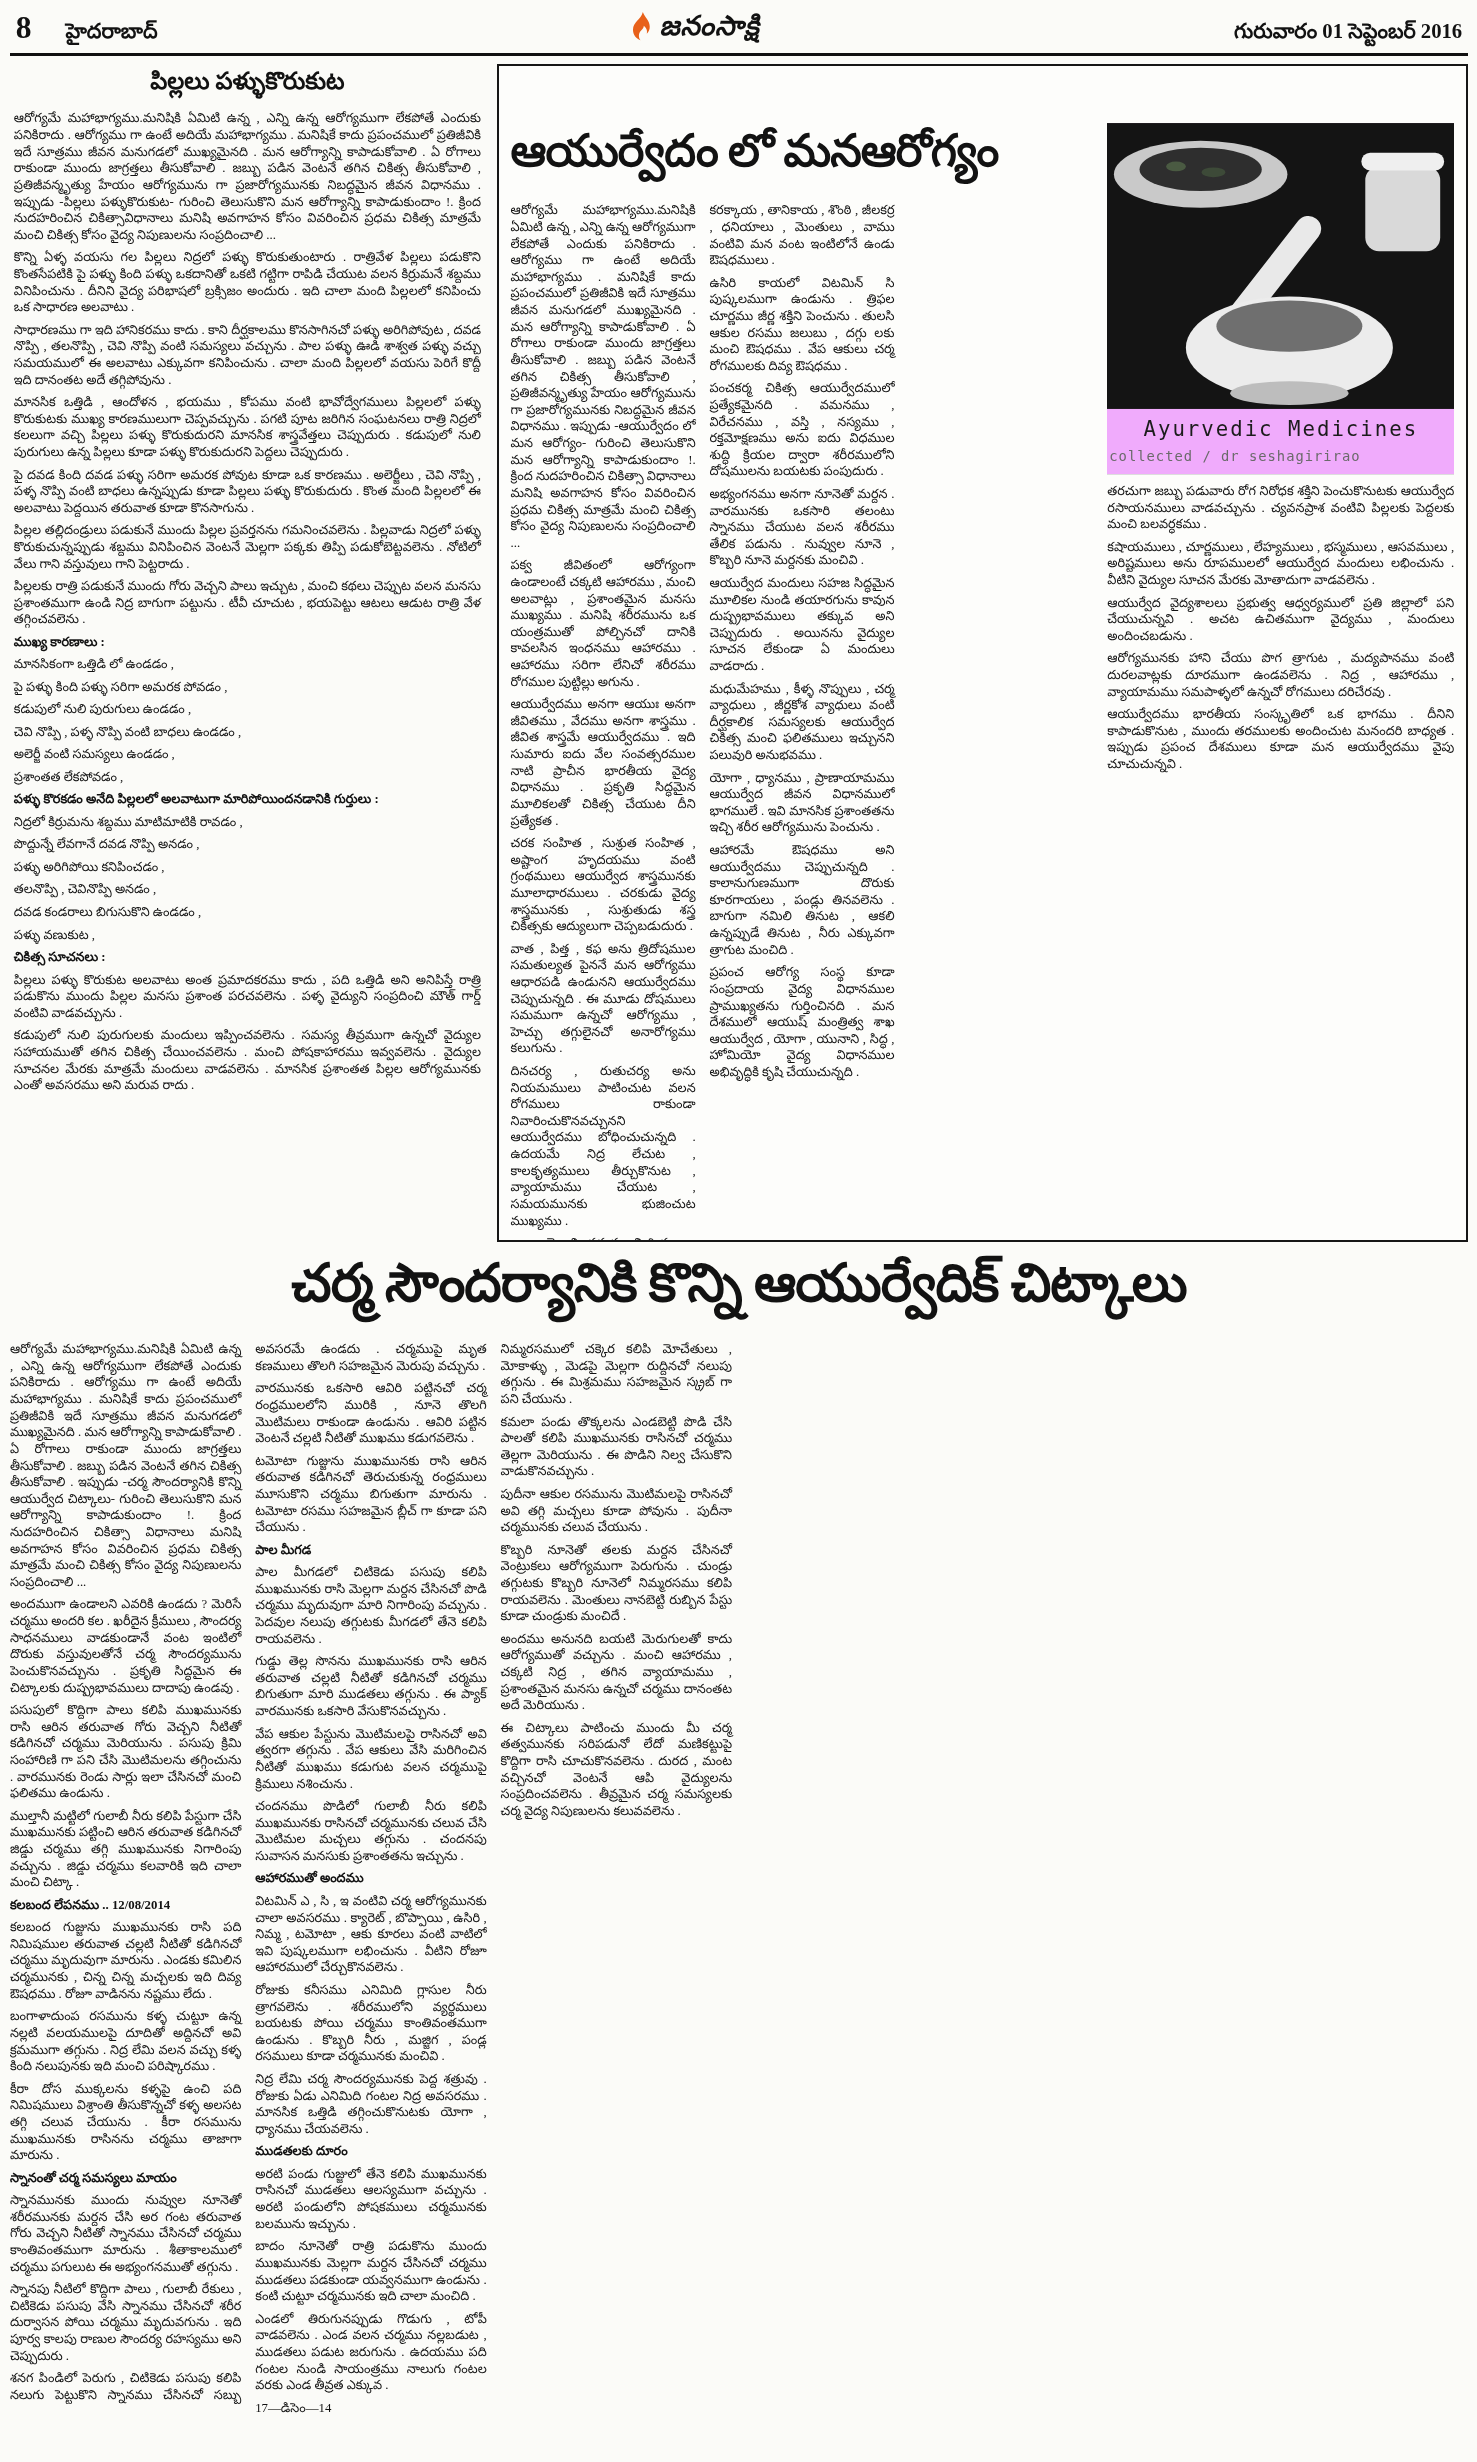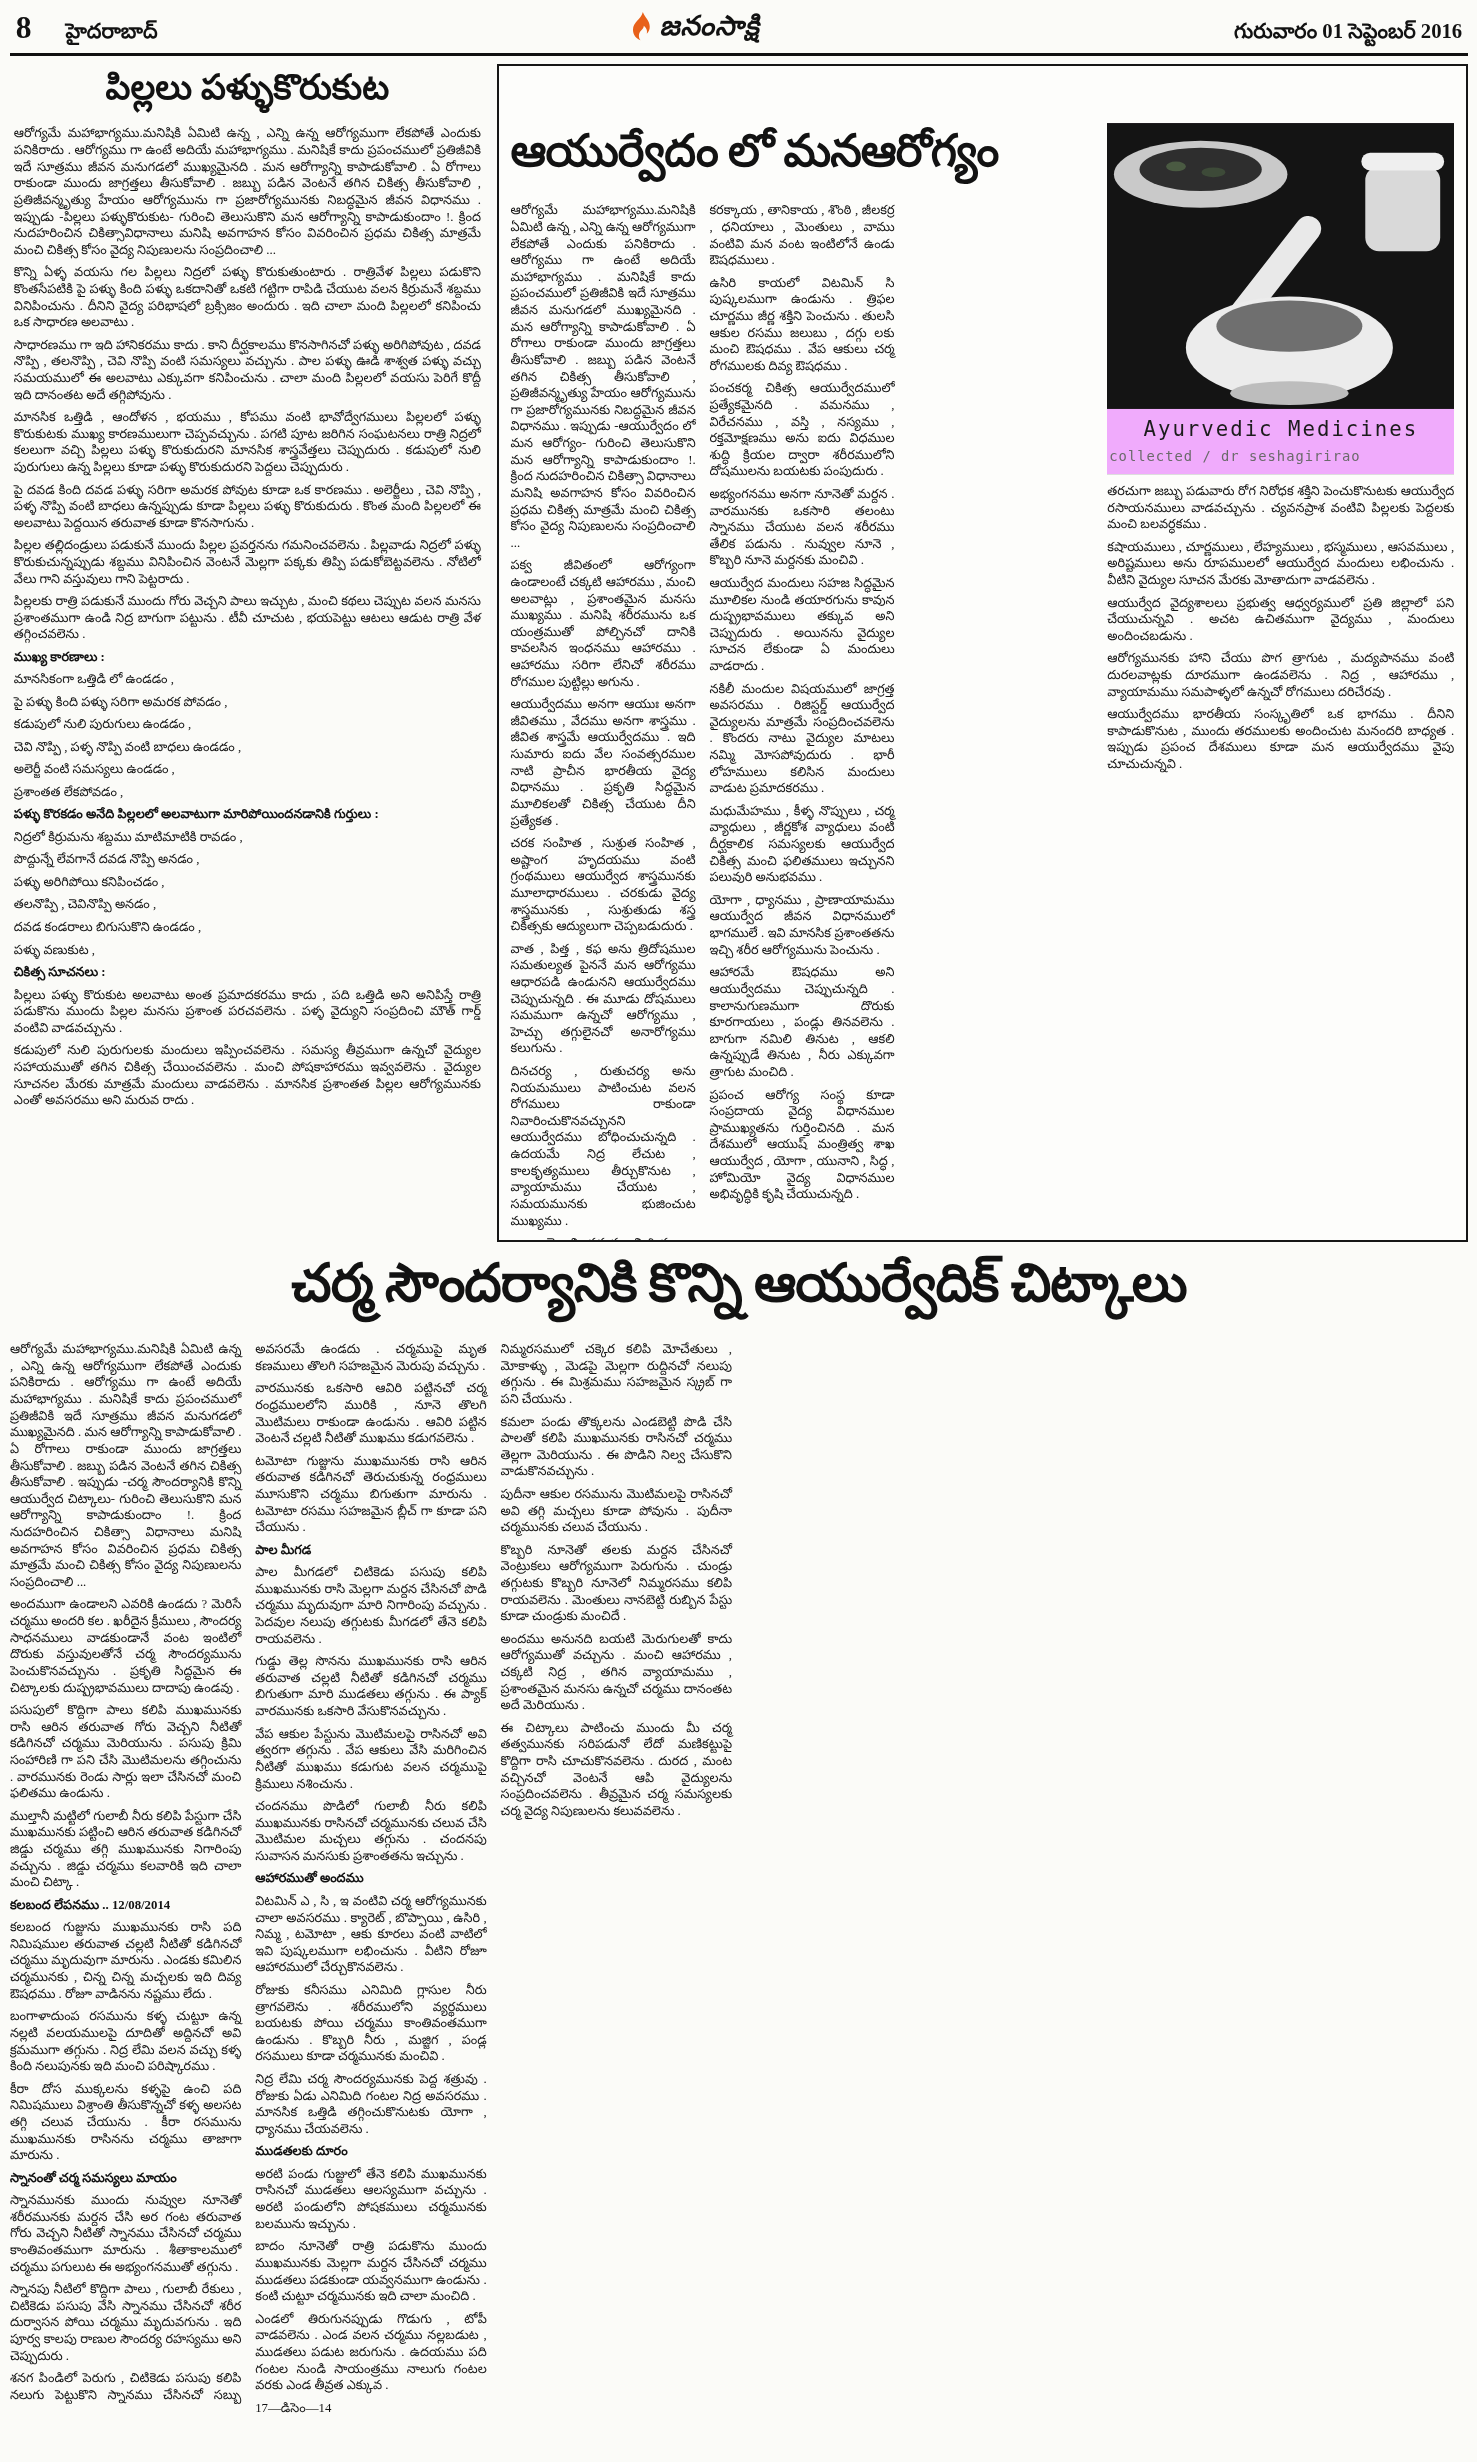--- a/index.html
+++ b/index.html
@@ -16,21 +16,21 @@
   .masthead-title { font-size:27.6px; font-weight:bold; font-style:italic; letter-spacing:1px; }
   .h-right { font-size:20.7px; font-weight:bold; }
 
   
   .body-text p { font-size:12.8px; line-height:1.3; text-align:justify; margin-bottom:5.9px; }
   .body-text p.subhead { font-weight:bold; text-align:left; }
 
   
   .top-row { display:flex; gap:11.8px; margin-top:7.9px; height:1178px; }
   .left-article { width:475px; overflow:hidden; padding:2px 3.9px; }
-  .left-article h2 { font-size:35px; font-weight:bold; text-align:center; margin:2px 0 9.9px; }
+  .left-article h2 { font-size:24px; font-weight:bold; text-align:center; margin:2px 0 9.9px; }
 
   .main-article { flex:1; border:2px solid #161616; padding:9.9px 11.8px; overflow:hidden; background:#fdfdfb; }
   .ma-flex { display:flex; gap:13.8px; height:100%;margin-top:48px; }
   .ma-left { flex:1; min-width:0; }
   .ma-left h1 { font-size:45px; font-weight:900; letter-spacing:-1px; white-space:nowrap; overflow:hidden; margin:2px 0 13.8px; }
   .ma-cols { column-count:3; column-gap:13.8px; column-fill:auto; height:1069px; overflow:hidden; }
   .ma-right { width:347px; flex:none; }
   figure.photo { width:347px; background:#f0abfc; }
   .photo svg { display:block; width:347px; height:286px; }
   figcaption { padding:7.9px 2px 9.9px; border-bottom:1px solid #ddd; }
@@ -105,21 +105,20 @@
               <p>పక్వ జీవితంలో ఆరోగ్యంగా ఉండాలంటే చక్కటి ఆహారము , మంచి అలవాట్లు , ప్రశాంతమైన మనసు ముఖ్యము . మనిషి శరీరమును ఒక యంత్రముతో పోల్చినచో దానికి కావలసిన ఇంధనము ఆహారము . ఆహారము సరిగా లేనిచో శరీరము రోగముల పుట్టిల్లు అగును .</p>
               <p>ఆయుర్వేదము అనగా ఆయుః అనగా జీవితము , వేదము అనగా శాస్త్రము . జీవిత శాస్త్రమే ఆయుర్వేదము . ఇది సుమారు ఐదు వేల సంవత్సరముల నాటి ప్రాచీన భారతీయ వైద్య విధానము . ప్రకృతి సిద్ధమైన మూలికలతో చికిత్స చేయుట దీని ప్రత్యేకత .</p>
               <p>చరక సంహిత , సుశ్రుత సంహిత , అష్టాంగ హృదయము వంటి గ్రంథములు ఆయుర్వేద శాస్త్రమునకు మూలాధారములు . చరకుడు వైద్య శాస్త్రమునకు , సుశ్రుతుడు శస్త్ర చికిత్సకు ఆద్యులుగా చెప్పబడుదురు .</p>
               <p>వాత , పిత్త , కఫ అను త్రిదోషముల సమతుల్యత పైననే మన ఆరోగ్యము ఆధారపడి ఉండునని ఆయుర్వేదము చెప్పుచున్నది . ఈ మూడు దోషములు సమముగా ఉన్నచో ఆరోగ్యము , హెచ్చు తగ్గులైనచో అనారోగ్యము కలుగును .</p>
               <p>దినచర్య , రుతుచర్య అను నియమములు పాటించుట వలన రోగములు రాకుండా నివారించుకొనవచ్చునని ఆయుర్వేదము బోధించుచున్నది . ఉదయమే నిద్ర లేచుట , కాలకృత్యములు తీర్చుకొనుట , వ్యాయామము చేయుట , సమయమునకు భుజించుట ముఖ్యము .</p>
               <p>అల్లం , వెల్లుల్లి , పసుపు , మిరియాలు , తులసి , వేప , కలబంద , ఉసిరి , కరక్కాయ , తానికాయ , శొంఠి , జీలకర్ర , ధనియాలు , మెంతులు , వాము వంటివి మన వంట ఇంటిలోనే ఉండు ఔషధములు .</p>
               <p>ఉసిరి కాయలో విటమిన్ సి పుష్కలముగా ఉండును . త్రిఫల చూర్ణము జీర్ణ శక్తిని పెంచును . తులసి ఆకుల రసము జలుబు , దగ్గు లకు మంచి ఔషధము . వేప ఆకులు చర్మ రోగములకు దివ్య ఔషధము .</p>
               <p>పంచకర్మ చికిత్స ఆయుర్వేదములో ప్రత్యేకమైనది . వమనము , విరేచనము , వస్తి , నస్యము , రక్తమోక్షణము అను ఐదు విధముల శుద్ధి క్రియల ద్వారా శరీరములోని దోషములను బయటకు పంపుదురు .</p>
               <p>అభ్యంగనము అనగా నూనెతో మర్దన . వారమునకు ఒకసారి తలంటు స్నానము చేయుట వలన శరీరము తేలిక పడును . నువ్వుల నూనె , కొబ్బరి నూనె మర్దనకు మంచివి .</p>
               <p>ఆయుర్వేద మందులు సహజ సిద్ధమైన మూలికల నుండి తయారగును కావున దుష్ప్రభావములు తక్కువ అని చెప్పుదురు . అయినను వైద్యుల సూచన లేకుండా ఏ మందులు వాడరాదు .</p>
-              <p>నకిలీ మందుల విషయములో జాగ్రత్త అవసరము . రిజిస్టర్డ్ ఆయుర్వేద వైద్యులను మాత్రమే సంప్రదించవలెను . కొందరు నాటు వైద్యుల మాటలు నమ్మి మోసపోవుదురు . భారీ లోహములు కలిసిన మందులు వాడుట ప్రమాదకరము .</p>
               <p>మధుమేహము , కీళ్ళ నొప్పులు , చర్మ వ్యాధులు , జీర్ణకోశ వ్యాధులు వంటి దీర్ఘకాలిక సమస్యలకు ఆయుర్వేద చికిత్స మంచి ఫలితములు ఇచ్చునని పలువురి అనుభవము .</p>
               <p>యోగా , ధ్యానము , ప్రాణాయామము ఆయుర్వేద జీవన విధానములో భాగములే . ఇవి మానసిక ప్రశాంతతను ఇచ్చి శరీర ఆరోగ్యమును పెంచును .</p>
               <p>ఆహారమే ఔషధము అని ఆయుర్వేదము చెప్పుచున్నది . కాలానుగుణముగా దొరుకు కూరగాయలు , పండ్లు తినవలెను . బాగుగా నమిలి తినుట , ఆకలి ఉన్నప్పుడే తినుట , నీరు ఎక్కువగా త్రాగుట మంచిది .</p>
               <p>ప్రపంచ ఆరోగ్య సంస్థ కూడా సంప్రదాయ వైద్య విధానముల ప్రాముఖ్యతను గుర్తించినది . మన దేశములో ఆయుష్ మంత్రిత్వ శాఖ ఆయుర్వేద , యోగా , యునాని , సిద్ధ , హోమియో వైద్య విధానముల అభివృద్ధికి కృషి చేయుచున్నది .</p>
             </div>
         </div>
         <div class="ma-right">
           <figure class="photo">
             <svg viewBox="0 0 352 290" aria-hidden="true">
               <rect width="352" height="290" fill="#141414"></rect>

